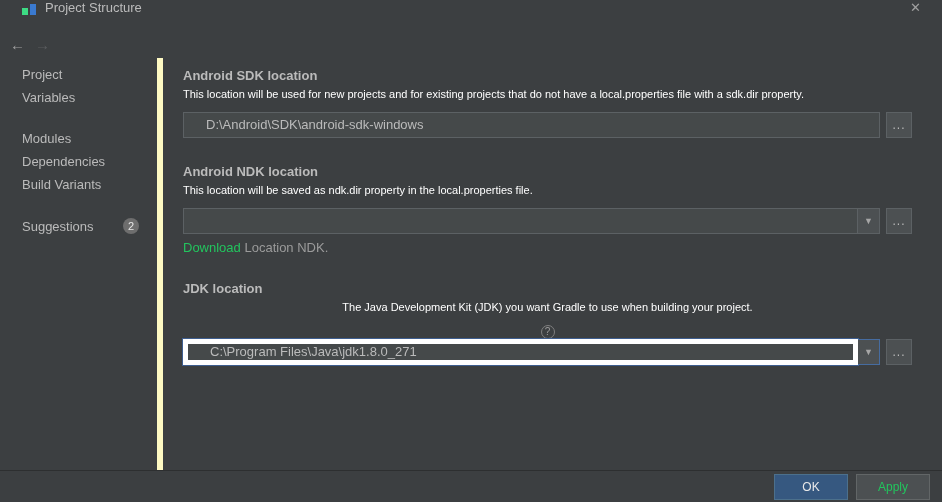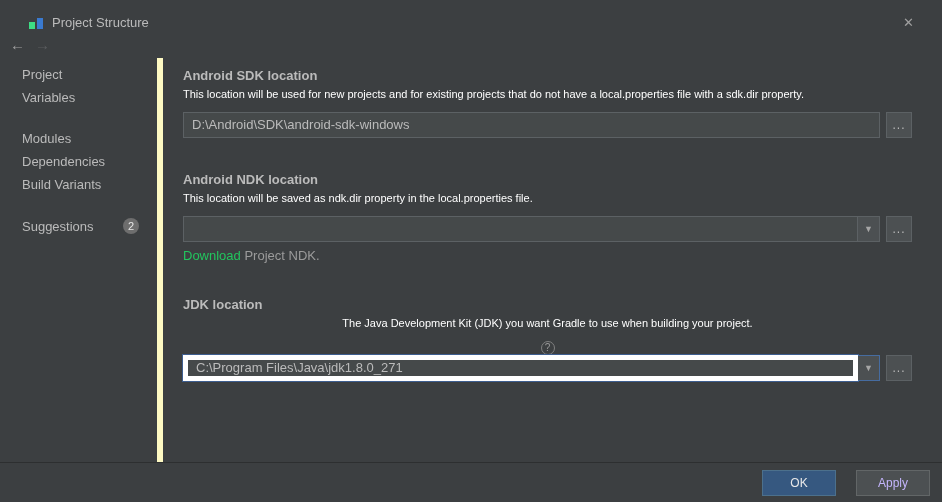--- a/index.html
+++ b/index.html
@@ -10,22 +10,22 @@
   font-size: 13px;
   width: 942px;
   height: 502px;
   overflow: hidden;
   display: flex;
   flex-direction: column;
 }
 .titlebar {
   height: 30px;
   display: flex;
-  align-items: flex-end;
-  padding: 0 28px;
+  align-items: flex-start;
+  padding: 0 21px;
   background: #3c3f41;
 }
 .titlebar .app-icon { width:16px; height:16px; margin-right:8px; display:flex; align-items:center; justify-content:center; }
 .titlebar .title { flex: 1; color: #bbbbbb; font-size: 13px; }
 .titlebar .close { width: 24px; text-align: right; color: #a0a0a0; cursor: default; font-size: 13px; }
 .navback {
   height: 28px;
   display: flex;
   align-items: center;
   padding: 0 10px;
@@ -62,30 +62,30 @@
   width: 16px; height: 16px;
   font-size: 11px;
   display: flex; align-items: center; justify-content: center;
 }
 .content {
   flex: 1;
   background: #3c3f41;
   padding: 10px 30px 10px 20px;
   overflow: auto;
 }
-.section { margin-bottom: 34px; }
+.section { margin-bottom: 26px; }
 .section .heading { color: #bbbbbb; font-weight: 600; font-size: 13px; margin-bottom: 4px; }
 .section .desc { color: #ffffff; font-size: 11px; line-height: 1.35; margin-bottom: 10px; }
 .fieldrow { display: flex; gap: 6px; align-items: stretch; }
 .textfield {
   flex: 1;
   background: #45494a;
   border: 1px solid #5c6164;
   color: #bbbbbb;
-  padding: 4px 8px;
+  padding: 4px 22px;
   height: 26px;
   font-size: 13px;
   font-family: inherit;
   outline: none;
 }
 .textfield::placeholder { color: #808080; }
 .textfield.focused { border: 5px solid #ffffff; box-shadow: 0 0 0 1px #3e5e8f; }
 .combo-wrap { flex:1; display:flex; }
 .combo-wrap .combo-btn {
   width: 22px; background:#4c5052; border:1px solid #5c6164; border-left:none;
@@ -102,36 +102,36 @@
 }
 .linkline { color:#9b9b9b; font-size:13px; margin-top:6px; }
 .linkline .link { color:#22c55e; }
 .jdkrow .heading-row { display:flex; align-items:center; gap:4px;flex-direction:column; }
 .helpico {
   width:14px; height:14px; border:1px solid #808080; border-radius:50%;
   display:inline-flex; align-items:center; justify-content:center;
   font-size:10px; color:#9b9b9b;
 }
 .footer {
-  height: 40px;
+  height: 32px;
   border-top: 1px solid #2d2f30;
   display:flex; justify-content:flex-end;
   align-items:center;
-  gap:20px; padding: 0 12px;
+  gap:8px; padding: 0 12px;
   background:#3c3f41;
 }
 .btn {
   min-width: 74px; height: 26px;
   background:#4c5052; border:1px solid #626667; color:#bbbbbb;
   font-size:12px; padding: 0 14px;
   display:flex; align-items:center; justify-content:center;
   font-family: inherit;
 }
 .btn.primary { background:#365880; border:1px solid #4c708c; color:#e8e8e8; }
-.btn.disabled { color:#c4b5fd; }
+.btn.disabled { color:#22c55e; }
 </style>
 </head>
 <body>
 
 <div class="titlebar">
   <span class="app-icon">
     <svg width="14" height="14" viewBox="0 0 14 14">
       <rect x="0" y="7" width="6" height="7" fill="#3ddc84"></rect>
       <rect x="8" y="3" width="6" height="11" fill="#3a7ad0"></rect>
     </svg>
@@ -192,21 +192,21 @@
           <input class="textfield" type="text" value="" style="">
           <div class="combo-btn">
               <span>▼</span>
             </div>
         </div>
         <div class="browse-btn">
             <span>...</span>
           </div>
       </div>
       <div class="linkline">
-        <span class="link">Download</span><span> Project NDK.</span>
+        <span class="link">Download</span><span> Location NDK.</span>
       </div>
     </div>
 
     <div class="section jdkrow">
       <div class="heading">JDK location</div>
       <div class="heading-row">
         <div class="desc" style="margin-bottom:6px">The Java Development Kit (JDK) you want Gradle to use when building your project.</div>
         <span class="helpico">
             <span>?</span>
           </span>

